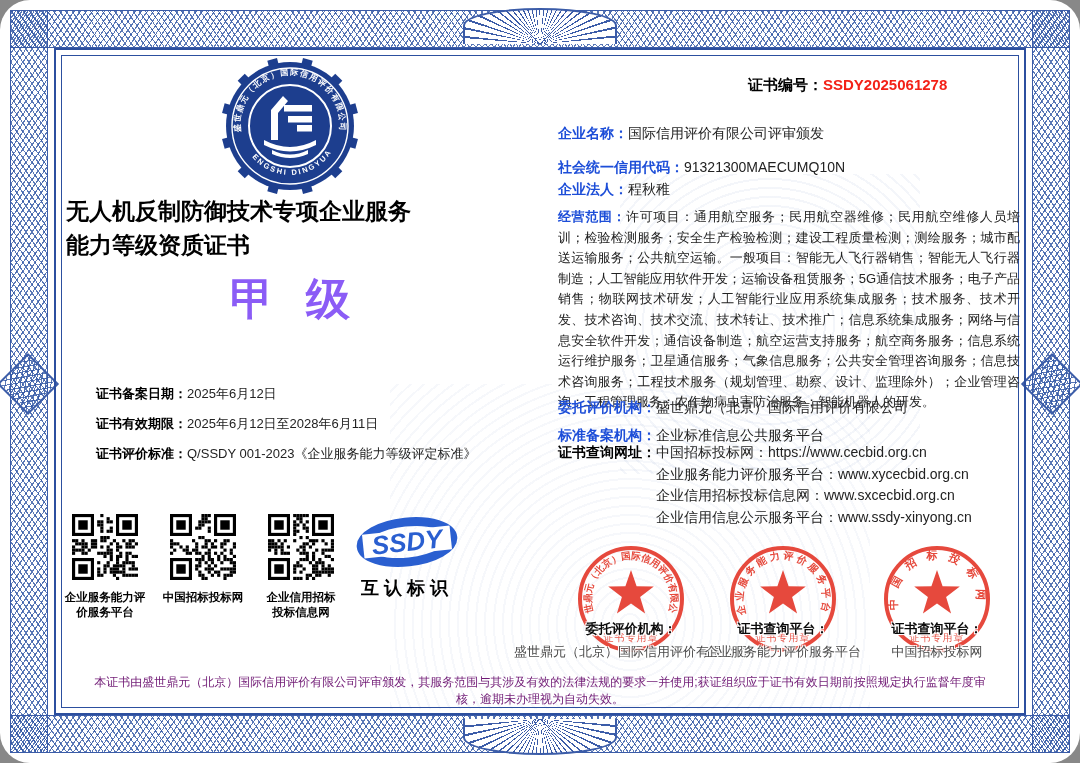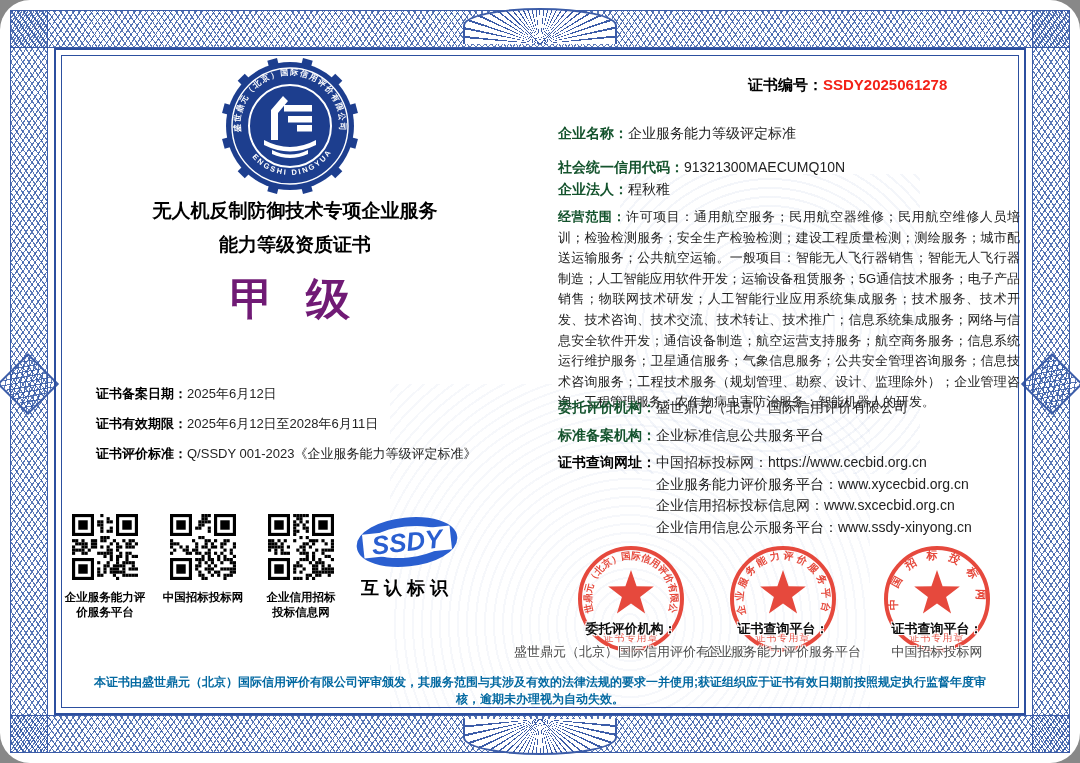--- a/index.html
+++ b/index.html
@@ -32,52 +32,52 @@
       background-image:
         repeating-radial-gradient(circle, rgba(48,86,164,.055) 0 2px, transparent 2px 9px),
         repeating-radial-gradient(circle, rgba(48,86,164,.045) 0 2px, transparent 2px 9px);
       background-size:300px 300px,480px 480px;
       background-position:560px 120px,330px 330px;background-repeat:no-repeat;}
   
   .abs{position:absolute;}
   .cert-no{left:748px;top:76px;font-size:15px;font-weight:bold;color:#000;}
   .cert-no .num{color:#f32117;}
   .emblem-wrap{left:222px;top:58px;width:136px;height:136px;}
-  .title{left:66px;top:194px;width:458px;text-align:center;font-size:19px;line-height:34px;
+  .title{left:66px;top:194px;width:458px;font-size:23px;line-height:34px;
          font-weight:bold;color:#000;}
   .grade{left:66px;top:270px;width:458px;text-align:center;font-size:44px;font-weight:bold;
-         color:#701a75;letter-spacing:10px;}
+         color:#8b5cf6;letter-spacing:10px;}
   .left-fields{left:96px;top:379px;font-size:13px;line-height:30px;color:#222;}
   .row-label{font-weight:bold;color:#000;}
   .rc{left:558px;width:462px;font-size:14px;color:#222;}
-  .rc b{color:#14532d;}
+  .rc b{color:#1d4ed8;}
   .r-name{top:125px;} .r-code{top:159px;} .r-legal{top:181px;font-family:Liberation Mono, monospace;}
   .r-scope{top:207px;text-align:justify;font-size:13px;line-height:20.6px;}
   .r-eval{top:399px;} .r-std{top:427px;}
-  .r-query{top:452px;display:flex;font-size:14px;line-height:21.5px;}
+  .r-query{top:442px;display:flex;font-size:14px;line-height:21.5px;}
   .r-query .ql{font-weight:bold;color:#000;white-space:nowrap;}
   .r-query .qs{display:flex;flex-direction:column;}
   
   .qr-block{top:514px;width:110px;text-align:center;}
   .qr-svg{width:66px;height:66px;background:#fff;}
   .qr-cap{margin-top:6px;font-family:"DejaVu Serif","Liberation Serif",serif;font-weight:bold;
           font-size:11.5px;line-height:15px;color:#000;}
   .ssdy-wrap{left:348px;top:516px;width:118px;text-align:center;}
   .ssdy-cap{margin-top:4px;font-family:"DejaVu Serif","Liberation Serif",serif;font-weight:bold;
             font-size:18px;letter-spacing:5px;color:#000;}
   
   .seal{top:544px;width:110px;height:110px;}
   .seal svg{position:absolute;left:0;top:0;}
   .seal-cap{position:absolute;top:76px;left:-40px;width:190px;text-align:center;
       font-size:13px;font-weight:bold;color:#0a0a0a;
       text-shadow:-1px -1px 0 #fff,1px -1px 0 #fff,-1px 1px 0 #fff,1px 1px 0 #fff,0 0 3px #fff;}
   .seal-val{position:absolute;top:99px;left:-80px;width:270px;text-align:center;
       font-size:13px;color:#4a4a4a;
       text-shadow:-1px -1px 0 #fff,1px -1px 0 #fff,-1px 1px 0 #fff,1px 1px 0 #fff;}
-  .footer{left:86px;right:86px;top:674px;text-align:center;font-size:12px;font-weight:700;color:#0369a1;}
+  .footer{left:86px;right:86px;top:674px;text-align:center;font-size:12px;font-weight:400;color:#701a75;}
 </style>
 </head>
 <body>
 
 <div class="page">
 
   <div class="band band-top"></div>
   <div class="band band-bottom"></div>
   <div class="band band-left"></div>
   <div class="band band-right"></div>
@@ -138,21 +138,21 @@
     <div>能力等级资质证书</div>
   </div>
   <div class="abs grade">甲 级</div>
 
   <div class="abs left-fields">
     <div><span class="row-label">证书备案日期：</span><span>2025年6月12日</span></div>
     <div><span class="row-label">证书有效期限：</span><span>2025年6月12日至2028年6月11日</span></div>
     <div><span class="row-label">证书评价标准：</span><span>Q/SSDY 001-2023《企业服务能力等级评定标准》</span></div>
   </div>
 
-  <div class="abs rc r-name"><b>企业名称：</b><span>企业服务能力等级评定标准</span></div>
+  <div class="abs rc r-name"><b>企业名称：</b><span>国际信用评价有限公司评审颁发</span></div>
   <div class="abs rc r-code"><b>社会统一信用代码：</b><span>91321300MAECUMQ10N</span></div>
   <div class="abs rc r-legal"><b>企业法人：</b><span>程秋稚</span></div>
   <div class="abs rc r-scope"><b>经营范围：</b><span>许可项目：通用航空服务；民用航空器维修；民用航空维修人员培训；检验检测服务；安全生产检验检测；建设工程质量检测；测绘服务；城市配送运输服务；公共航空运输。一般项目：智能无人飞行器销售；智能无人飞行器制造；人工智能应用软件开发；运输设备租赁服务；5G通信技术服务；电子产品销售；物联网技术研发；人工智能行业应用系统集成服务；技术服务、技术开发、技术咨询、技术交流、技术转让、技术推广；信息系统集成服务；网络与信息安全软件开发；通信设备制造；航空运营支持服务；航空商务服务；信息系统运行维护服务；卫星通信服务；气象信息服务；公共安全管理咨询服务；信息技术咨询服务；工程技术服务（规划管理、勘察、设计、监理除外）；企业管理咨询；工程管理服务；农作物病虫害防治服务；智能机器人的研发。</span></div>
   <div class="abs rc r-eval"><b>委托评价机构：</b><span>盛世鼎元（北京）国际信用评价有限公司</span></div>
   <div class="abs rc r-std"><b>标准备案机构：</b><span>企业标准信息公共服务平台</span></div>
   <div class="abs rc r-query">
     <span class="ql">证书查询网址：</span>
     <span class="qs">
       <span>中国招标投标网：https://www.cecbid.org.cn</span>
       <span>企业服务能力评价服务平台：www.xycecbid.org.cn</span>

